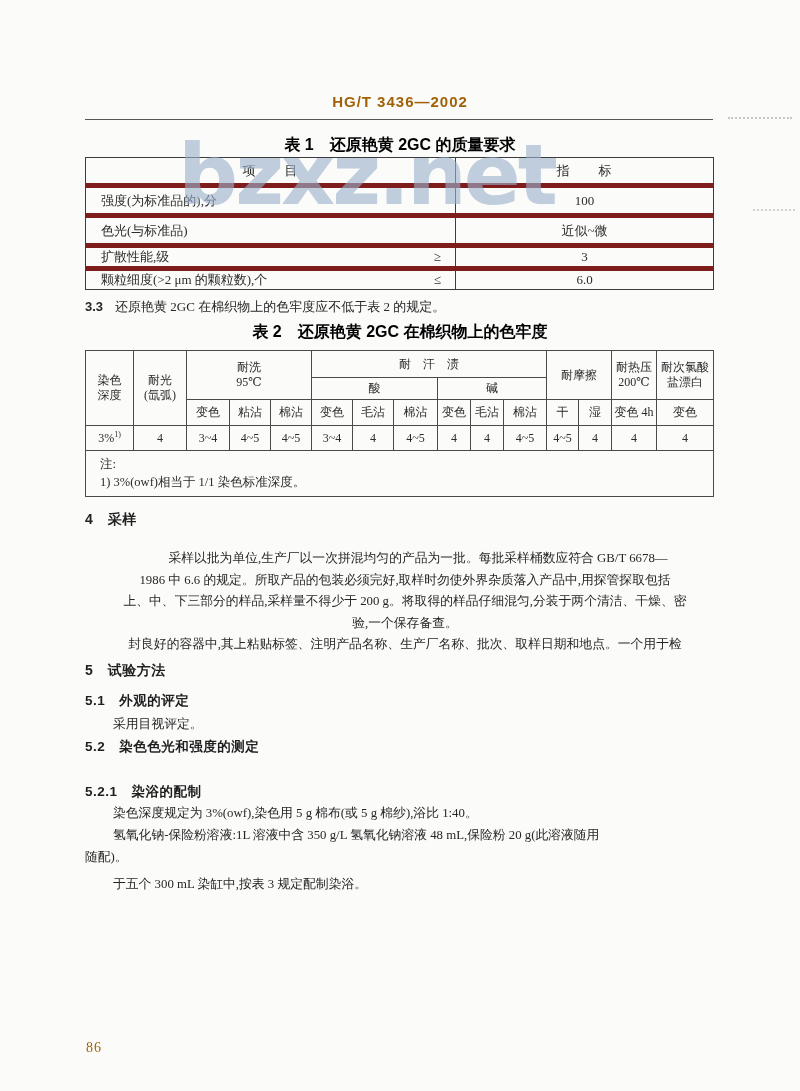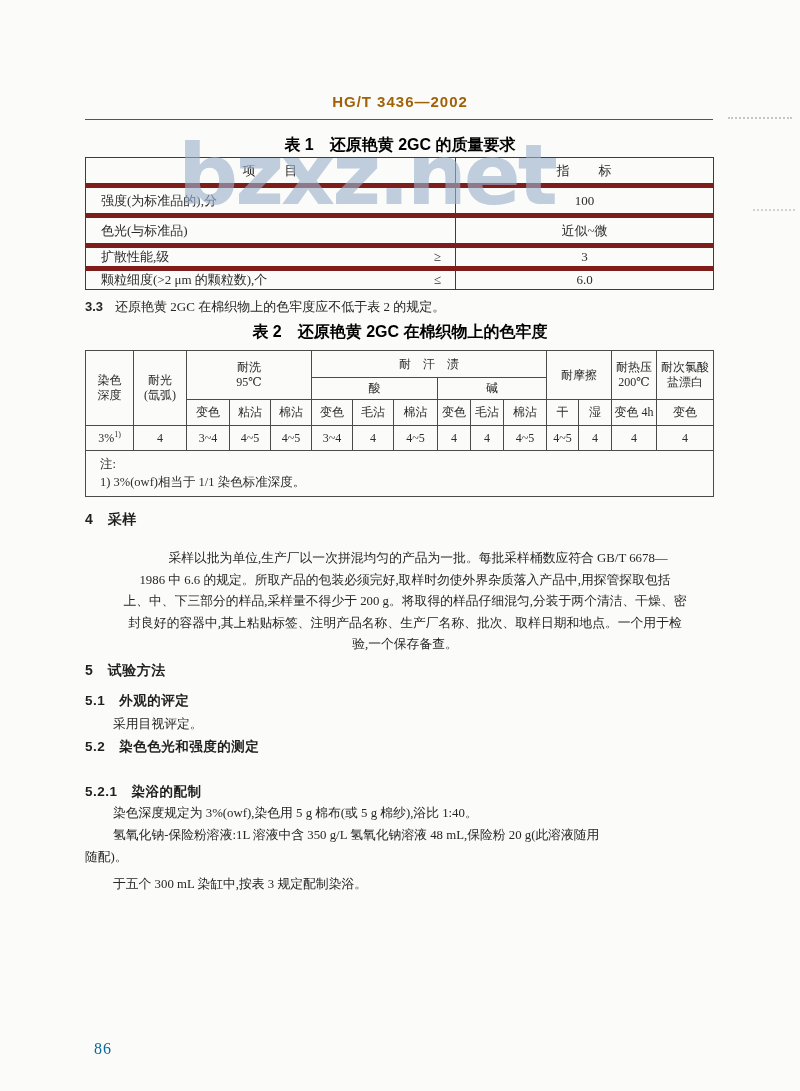--- a/index.html
+++ b/index.html
@@ -79,21 +79,21 @@
     text-align:left !important;padding:3px 8px 4px 14px !important;
     height:38px;line-height:1.45 !important;font-size:12.5px;
   }
   
   .body-line{left:85px;font-size:12.8px;color:#262626;white-space:nowrap;}
   .indented{left:113px;}
   .s4-para{top:548px;left:85px;width:640px;font-size:12.8px;line-height:21.5px;color:#262626;text-align:center;}
   .s4-para .pline{white-space:nowrap;}
   .s4-para .pline:first-child{padding-left:26px;}
   
-  .page-number{top:1040px;left:86px;font-size:16px;color:#0369a1;letter-spacing:1px;margin-left:8px;}
+  .page-number{top:1040px;left:86px;font-size:14px;color:#a16207;letter-spacing:1px;}
   
   .watermark{
     top:133px;left:178px;
     font-family:"DejaVu Sans","Liberation Sans",sans-serif;
     font-weight:700;font-size:84px;line-height:1;letter-spacing:-3px;
     color:rgba(154,176,204,0.62);
     z-index:5;pointer-events:none;
   }
   sup{vertical-align:super;}
 </style>
@@ -250,22 +250,22 @@
       </td>
     </tr>
   </tbody>
     </table>
 
   <div class="abs sec-heading" style="top:511px;">4　采样</div>
   <div class="abs s4-para">
     <div class="pline">采样以批为单位,生产厂以一次拼混均匀的产品为一批。每批采样桶数应符合 GB/T 6678—</div>
     <div class="pline">1986 中 6.6 的规定。所取产品的包装必须完好,取样时勿使外界杂质落入产品中,用探管探取包括</div>
     <div class="pline">上、中、下三部分的样品,采样量不得少于 200 g。将取得的样品仔细混匀,分装于两个清洁、干燥、密</div>
+    <div class="pline">验,一个保存备查。</div>
     <div class="pline">封良好的容器中,其上粘贴标签、注明产品名称、生产厂名称、批次、取样日期和地点。一个用于检</div>
-    <div class="pline">验,一个保存备查。</div>
   </div>
 
   <div class="abs sec-heading" style="top:662px;">5　试验方法</div>
   <div class="abs sec-heading" style="top:692px;font-size:13.5px;">5.1　外观的评定</div>
   <div class="abs body-line indented" style="top:716px;">采用目视评定。</div>
   <div class="abs sec-heading" style="top:738px;font-size:13.5px;">5.2　染色色光和强度的测定</div>
   <div class="abs sec-heading" style="top:783px;font-size:13.5px;">5.2.1　染浴的配制</div>
   <div class="abs body-line indented" style="top:805px;">染色深度规定为 3%(owf),染色用 5 g 棉布(或 5 g 棉纱),浴比 1:40。</div>
   <div class="abs body-line indented" style="top:827px;">氢氧化钠-保险粉溶液:1L 溶液中含 350 g/L 氢氧化钠溶液 48 mL,保险粉 20 g(此溶液随用</div>
   <div class="abs body-line" style="top:849px;">随配)。</div>

